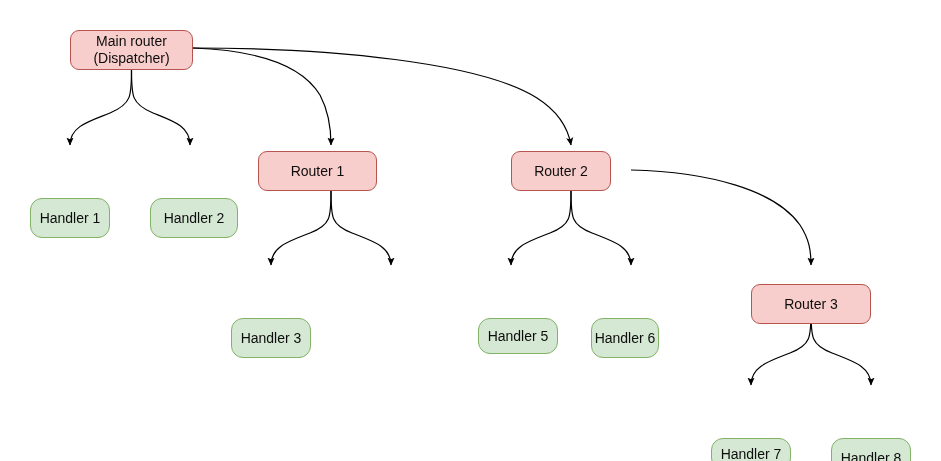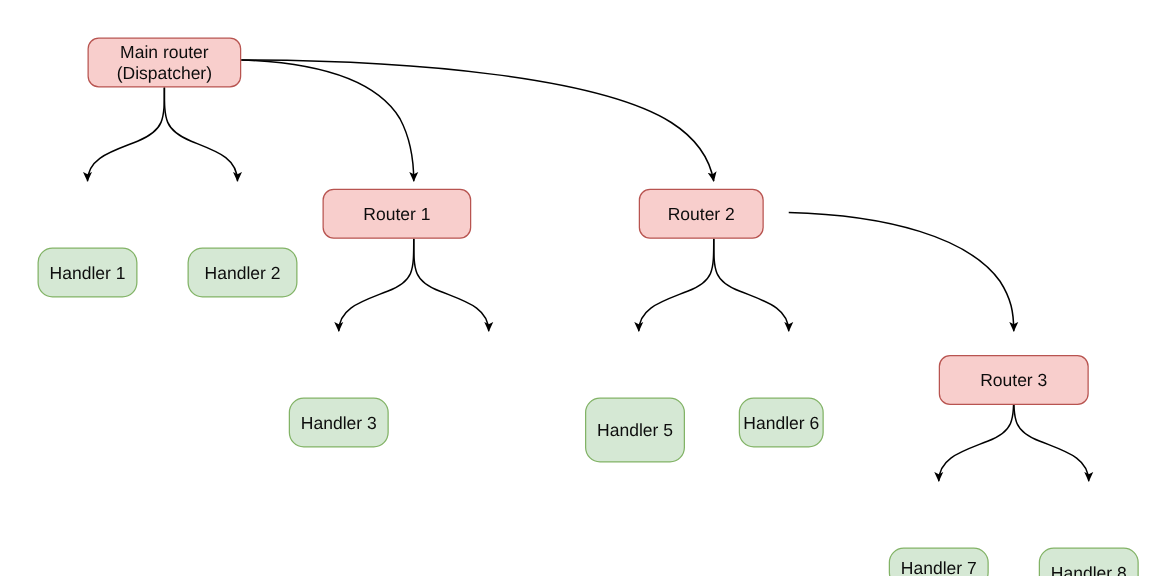--- a/index.html
+++ b/index.html
@@ -115,21 +115,21 @@
 
   <div class="node node-router" style="left:511px; top:151px; width:100px; height:40px;">
     <span class="node-label">Router 2</span>
   </div>
 
   <div class="node node-handler" style="left:231px; top:271px; width:80px; height:40px;">
     <span class="node-label">Handler 3</span>
   </div>
 
 
-  <div class="node node-handler" style="left:468px; top:271px; width:80px; height:52px;">
+  <div class="node node-handler" style="left:478px; top:271px; width:80px; height:36px;">
     <span class="node-label">Handler 5</span>
   </div>
 
   <div class="node node-handler" style="left:591px; top:271px; width:68px; height:40px;">
     <span class="node-label">Handler 6</span>
   </div>
 
   <div class="node node-router" style="left:751px; top:271px; width:120px; height:40px;margin-top:13px;">
     <span class="node-label">Router 3</span>
   </div>

